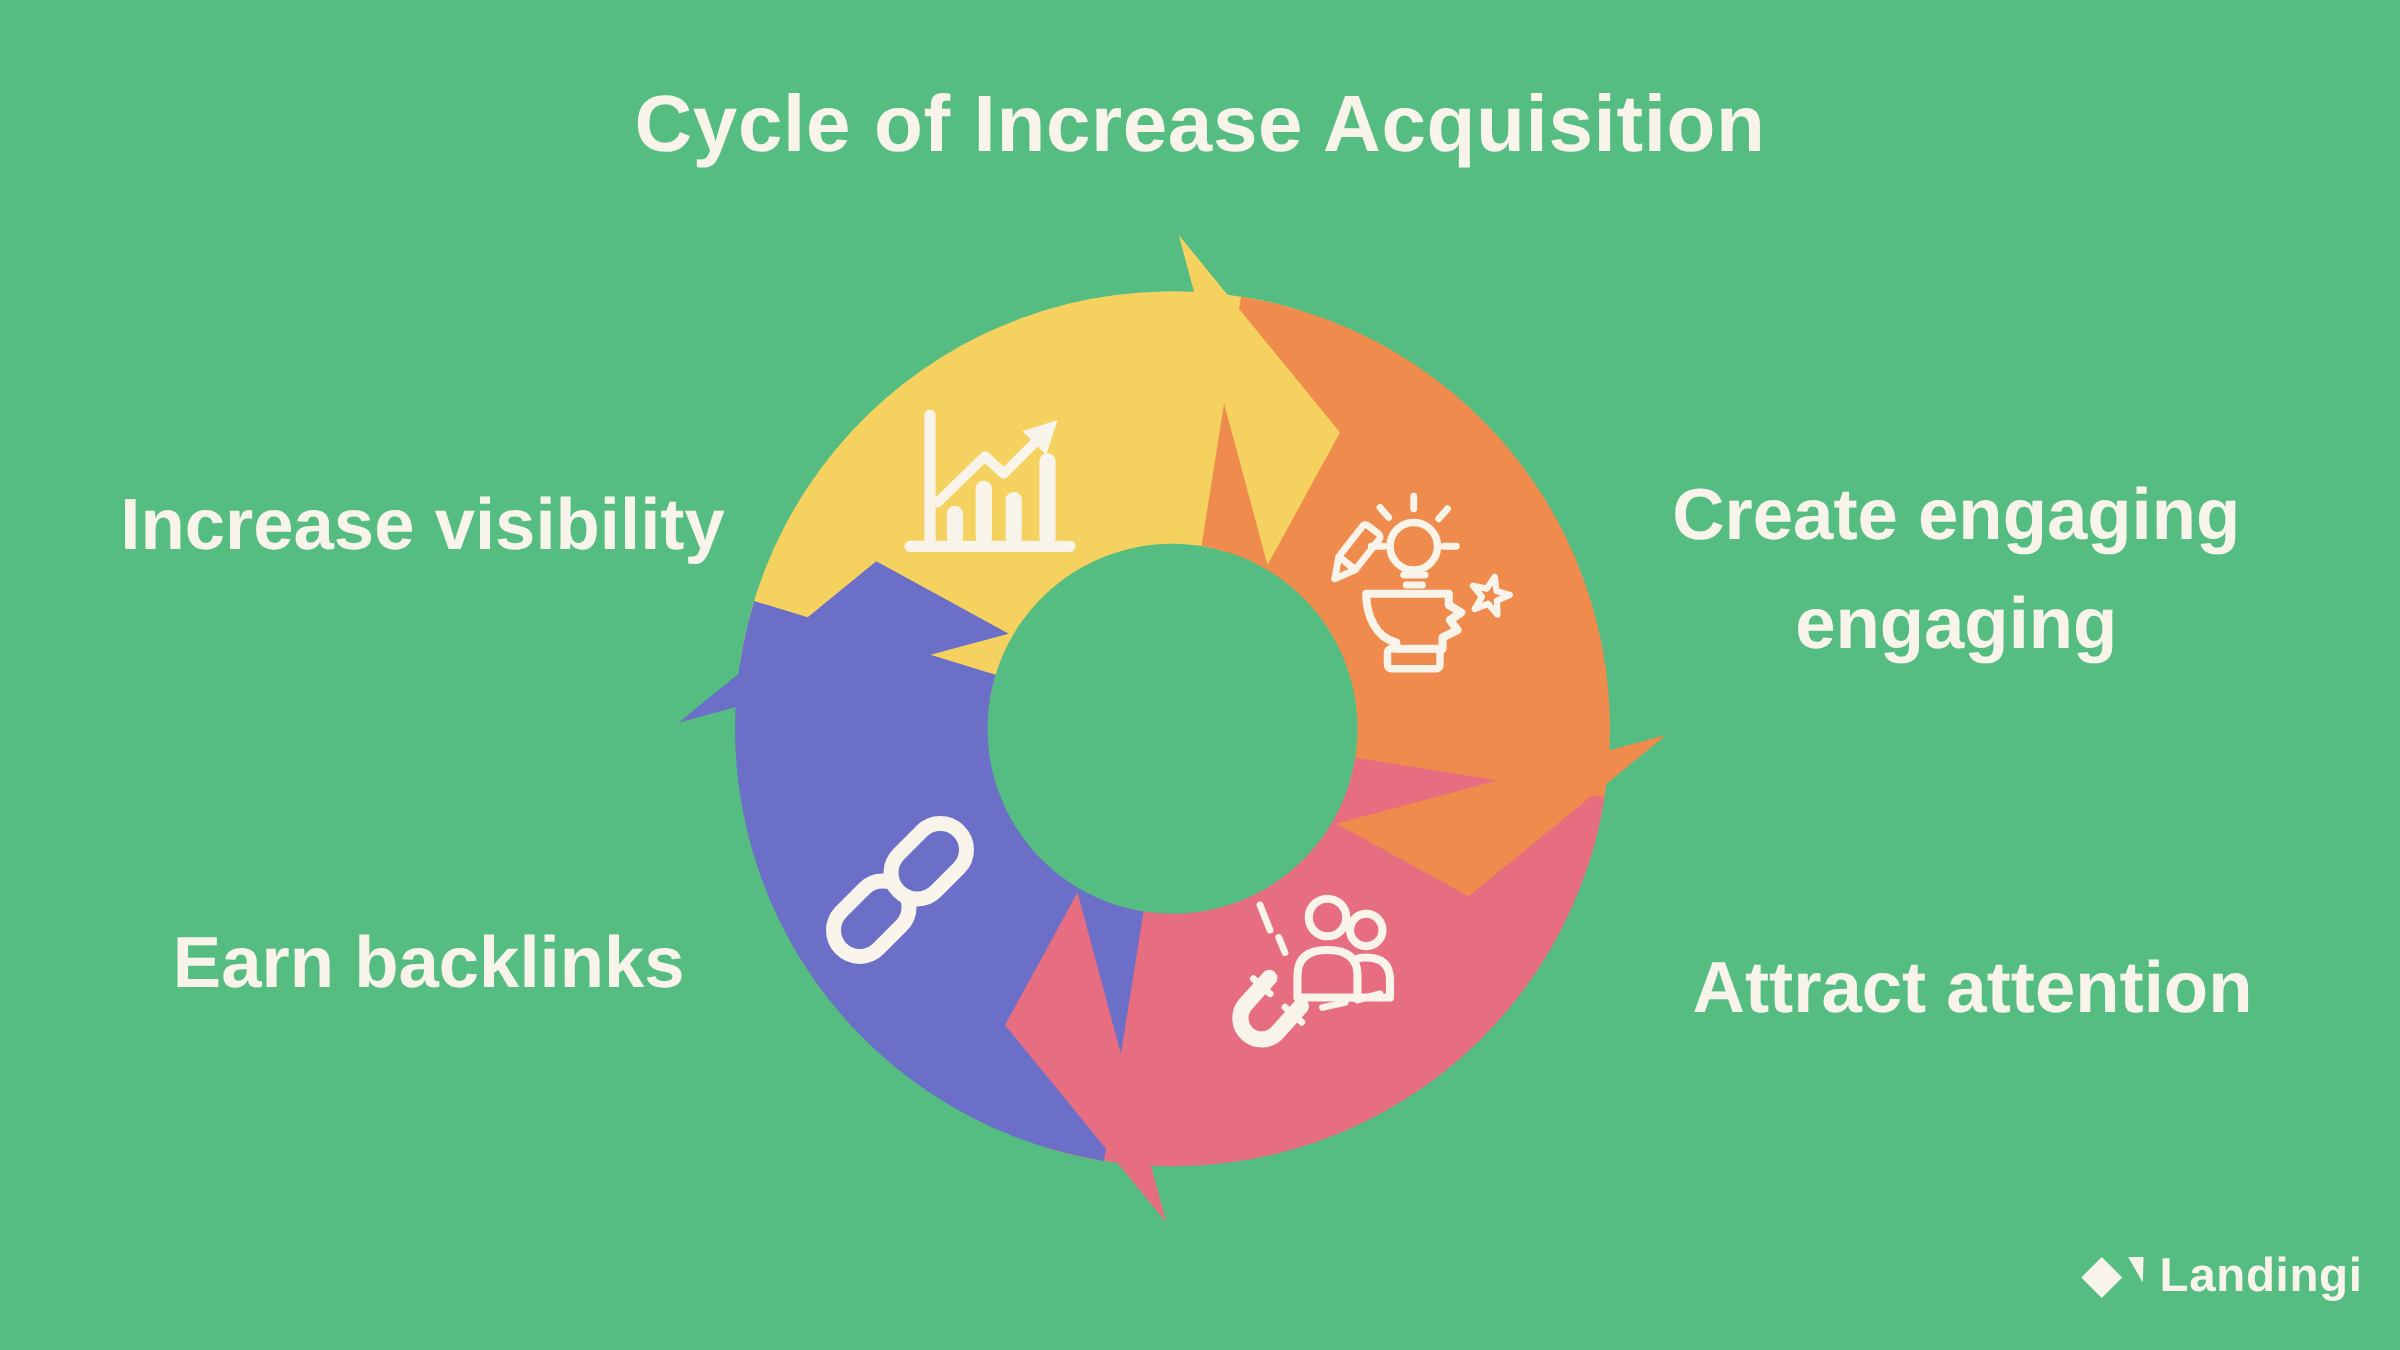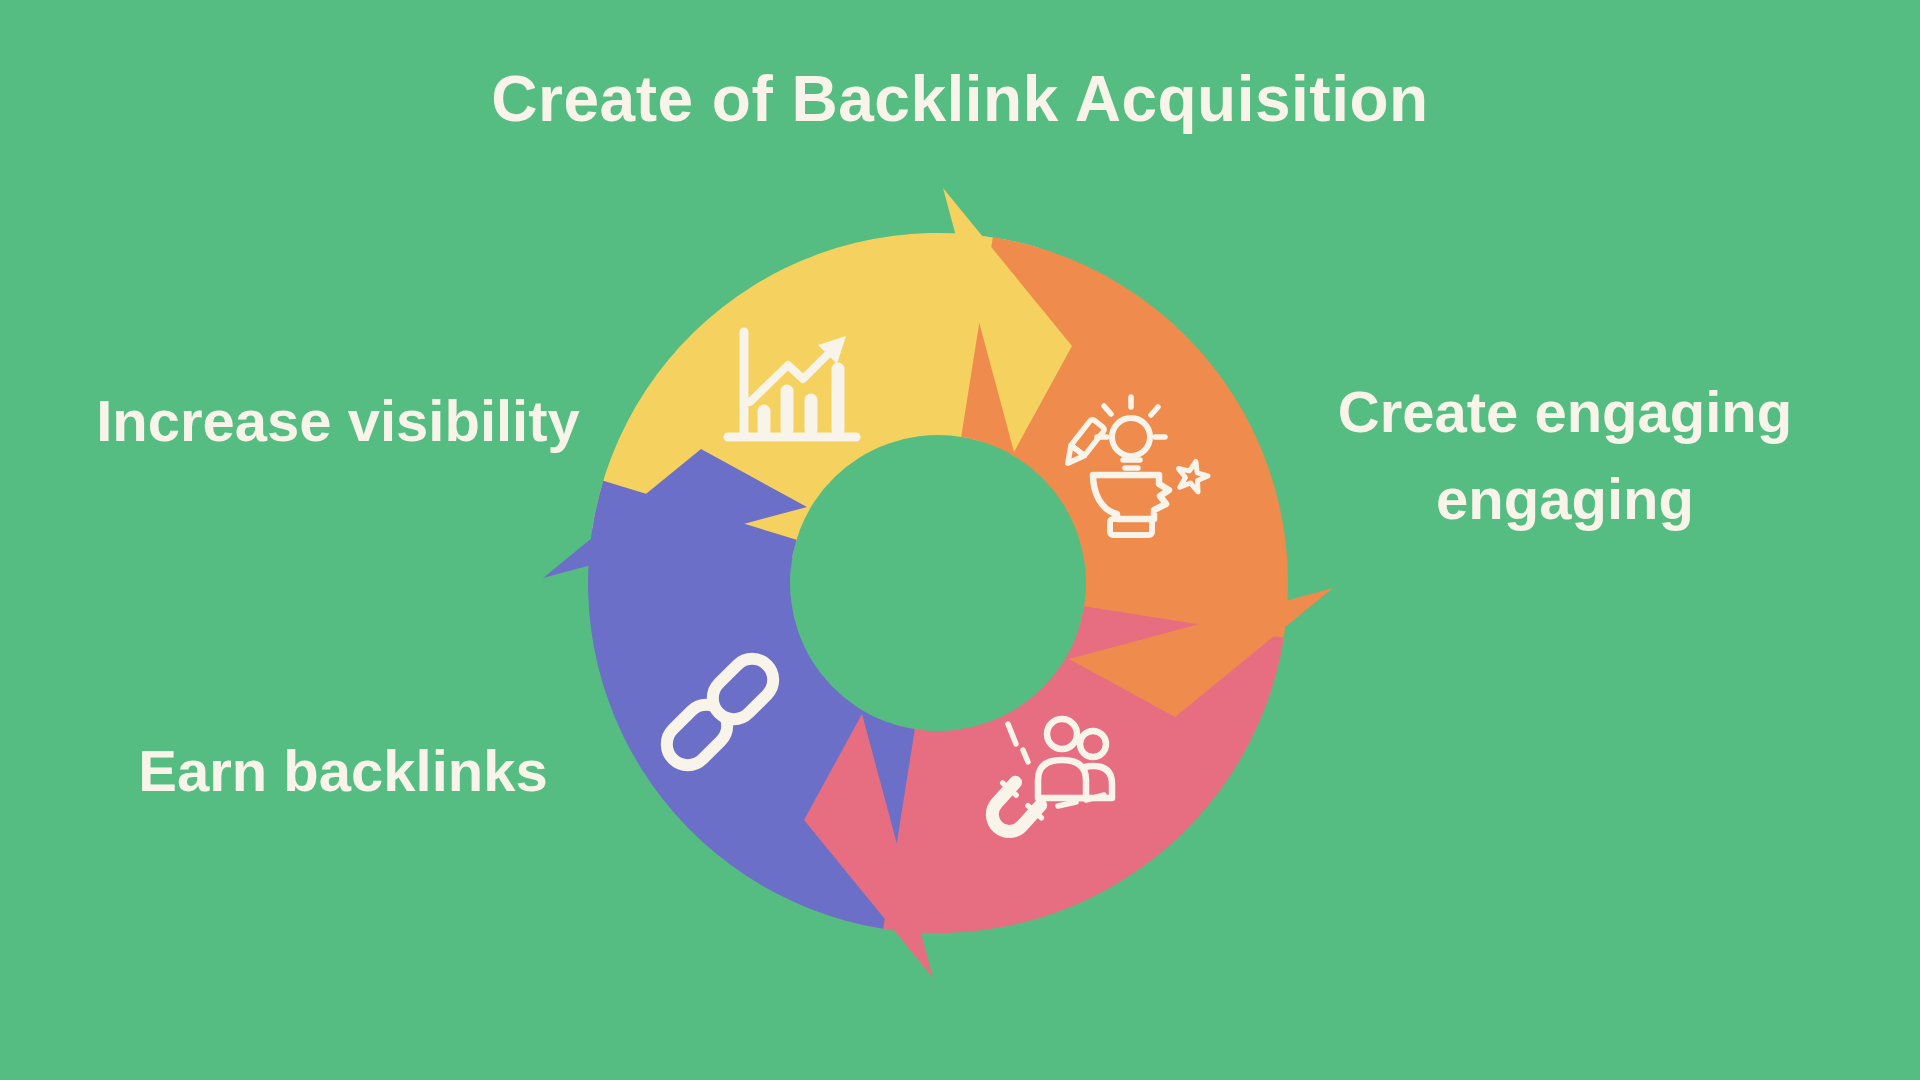--- a/index.html
+++ b/index.html
@@ -59,21 +59,21 @@
   .icon path, .icon rect, .icon circle, .icon polygon, .icon polyline {
     stroke-linecap: round;
     stroke-linejoin: round;
   }
 </style>
 </head>
 <body>
 
 <div class="stage">
 
-  <h1 class="title">Create of Backlink Acquisition</h1>
+  <h1 class="title">Cycle of Increase Acquisition</h1>
 
   <svg class="cycle" viewBox="0 0 1920 1080" aria-hidden="true">
 
     <g>
       <path d="M 592.3 528.2 A 350 350 0 0 1 1040.3 248.3 L 981.3 441.5 A 148 148 0 0 0 791.8 559.8 Z" fill="#F5D25F"></path>
       <path d="M 592.3 528.2 A 350 350 0 0 1 1040.3 248.3 L 981.3 441.5 A 148 148 0 0 0 791.8 559.8 Z" transform="rotate(90 938 583)" fill="#EE8B4D"></path>
       <path d="M 592.3 528.2 A 350 350 0 0 1 1040.3 248.3 L 981.3 441.5 A 148 148 0 0 0 791.8 559.8 Z" transform="rotate(180 938 583)" fill="#E76E80"></path>
       <path d="M 592.3 528.2 A 350 350 0 0 1 1040.3 248.3 L 981.3 441.5 A 148 148 0 0 0 791.8 559.8 Z" transform="rotate(270 938 583)" fill="#6C6FC7"></path>
     </g>
 
@@ -136,16 +136,24 @@
         <rect x="-21" y="-34" width="42" height="68" rx="21" stroke-width="12"></rect>
       </g>
       <g transform="translate(23,-23) rotate(45)">
         <rect x="-21" y="-34" width="42" height="68" rx="21" stroke-width="12" fill="#6C6FC7"></rect>
       </g>
     </g>
   </svg>
 
   <div class="step-label" style="left:338px; top:420px;">Increase visibility</div>
   <div class="step-label wide" style="left:1565px; top:455px;">Create engaging engaging</div>
+  <div class="step-label" style="left:1578px; top:790px;">Attract attention</div>
   <div class="step-label" style="left:343px; top:770px;text-align:right;">Earn backlinks</div>
 
+  <div class="brand">
+    <svg class="brand-mark" viewBox="0 0 64 48" aria-hidden="true">
+      <polygon points="21,3 42,24 21,45 0,24" fill="#F8F4E9"></polygon>
+      <polygon points="48,3 64,3 63,29" fill="#F8F4E9"></polygon>
+    </svg>
+    <span class="brand-name">Landingi</span>
+  </div>
 
 </div>
 
 </body></html>

